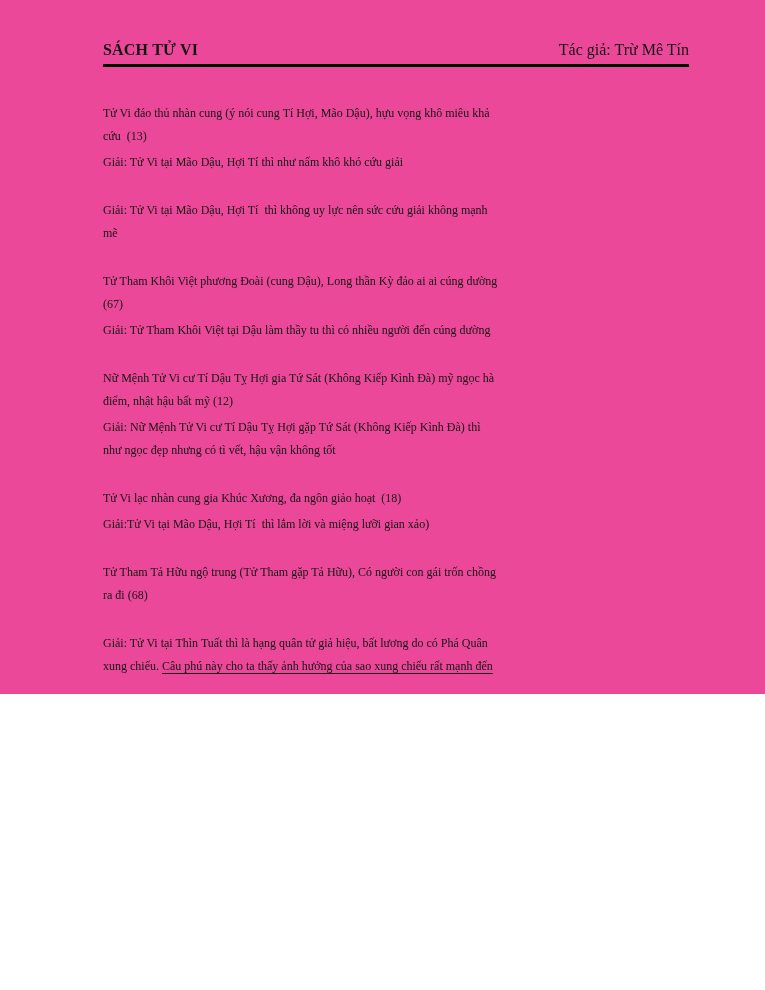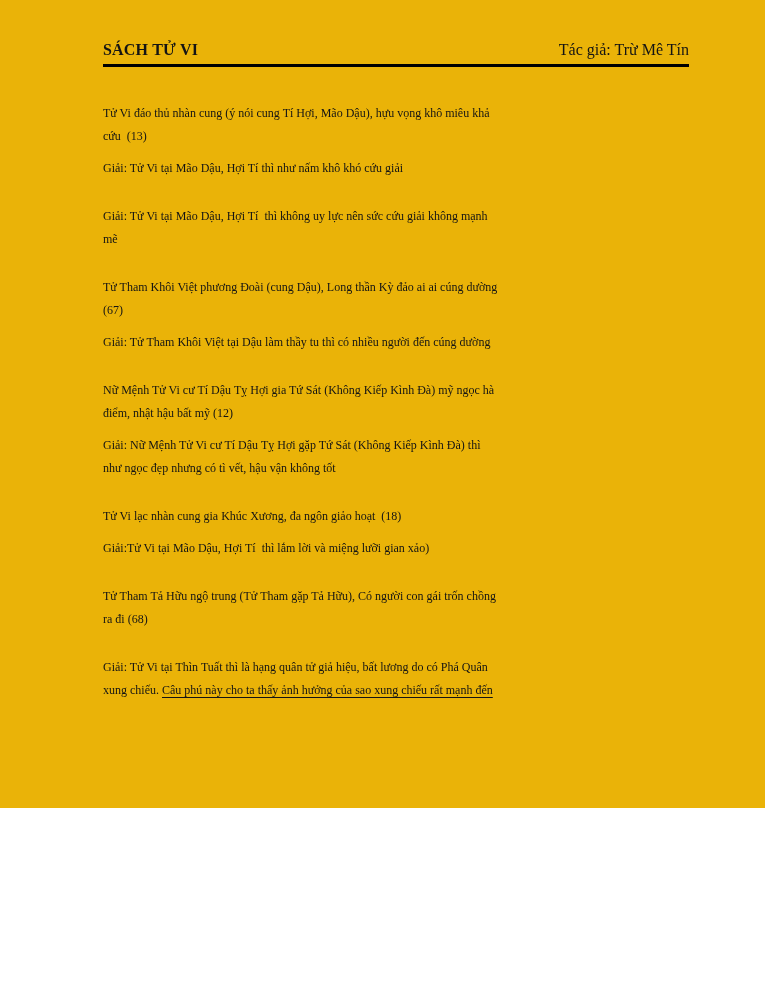--- a/index.html
+++ b/index.html
@@ -1,20 +1,20 @@
 <!DOCTYPE html>
 <html><head>
 <meta charset="utf-8">
 <style>
   html, body { margin: 0; padding: 0; background: #ffffff; }
   .page {
     position: relative;
     width: 765px;
-    height: 808px;
-    background: #eab308;
+    height: 694px;
+    background: #ec4899;
     font-family: "Liberation Serif", "DejaVu Serif", serif;
     color: #141414;
     overflow: hidden;
   }
   
   .header {
     position: absolute;
     top: 40px;
     left: 103px;
     width: 586px;
@@ -33,21 +33,21 @@
     top: 102px;
     left: 103px;
     width: 592px;
     font-size: 12px;
     line-height: 23px;
   }
   .content p {
     margin: 0;
     white-space: pre-wrap;
   }
-  .content .giai { margin-top: 9px; font-family: Liberation Serif, serif; }
+  .content .giai { margin-top: 3px; font-family: Liberation Serif, serif; }
   .block { margin-bottom: 25px; }
   .u-heading {
     text-decoration: underline;
     text-underline-offset: 3px;
   }
   .u {
     text-decoration: underline;
     text-underline-offset: 3px;
   }
   

